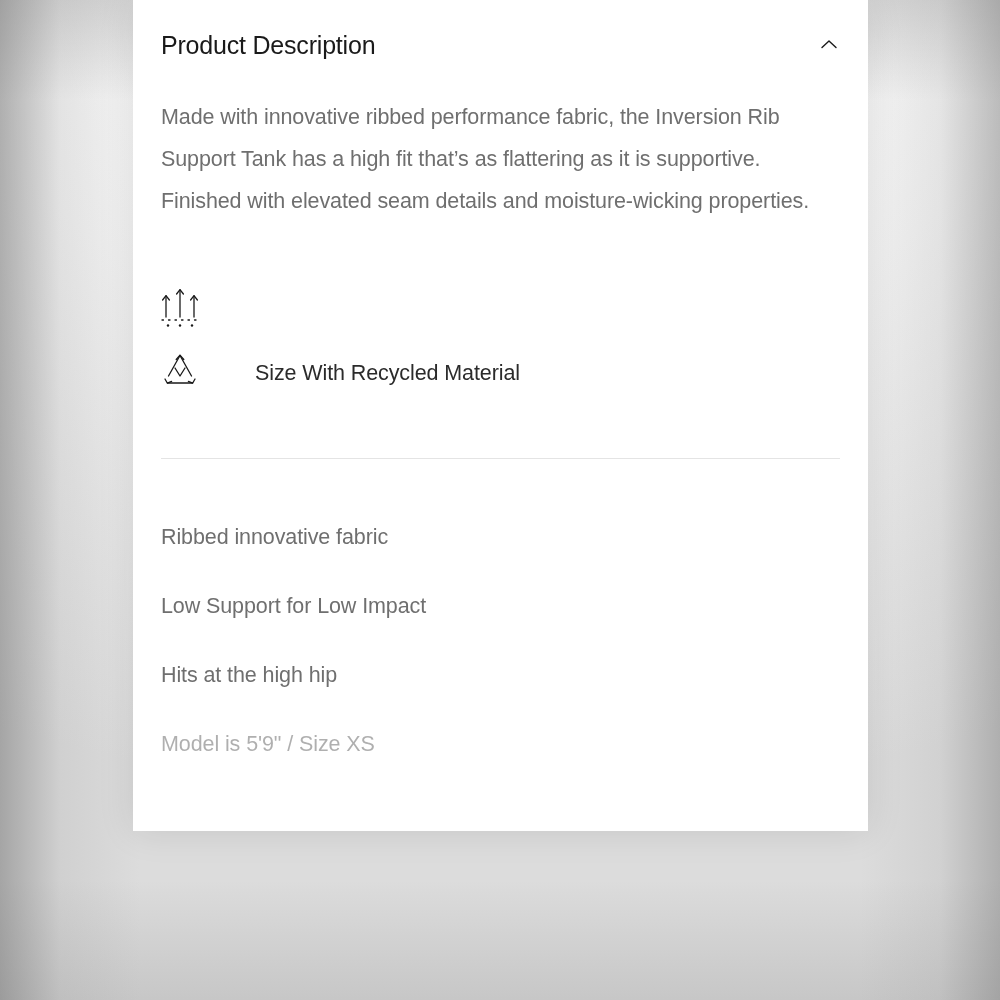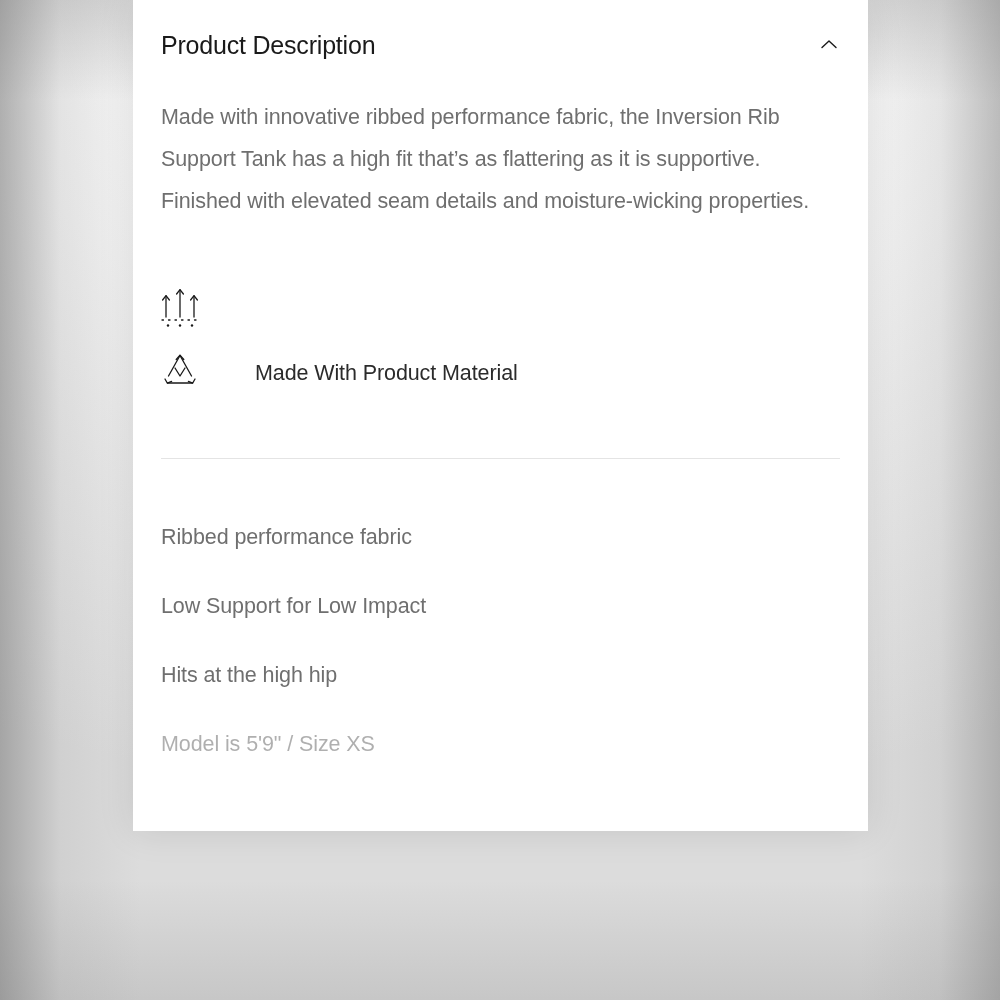--- a/index.html
+++ b/index.html
@@ -185,33 +185,33 @@
                   <path d="M19 3.5 L30.5 24" stroke="#1a1a1a" stroke-width="1.3" fill="none" stroke-linecap="round"></path>
                   <path d="M6.5 31 L31.5 31" stroke="#1a1a1a" stroke-width="1.3" fill="none" stroke-linecap="round"></path>
 
                   <path d="M14 16 L19 24 L24 16" stroke="#1a1a1a" stroke-width="1.3" fill="none" stroke-linecap="round" stroke-linejoin="round"></path>
 
                   <path d="M4 27 L6.4 31.2 L10.6 29.4" stroke="#1a1a1a" stroke-width="1.3" fill="none" stroke-linecap="round" stroke-linejoin="round"></path>
                   <path d="M34 27 L31.6 31.2 L27.4 29.4" stroke="#1a1a1a" stroke-width="1.3" fill="none" stroke-linecap="round" stroke-linejoin="round"></path>
                   <path d="M15.2 7.5 L19 3.2 L22.8 7.5" stroke="#1a1a1a" stroke-width="1.3" fill="none" stroke-linecap="round" stroke-linejoin="round"></path>
                 </svg>
               </div>
-              <div class="feature-label">Made With Product Material</div>
+              <div class="feature-label">Size With Recycled Material</div>
             </div>
 
           </div>
         </div>
       </div>
 
       <div class="divider"></div>
 
       <div class="section">
 
         <div class="fit-list">
-          <div class="fit-item">Ribbed performance fabric</div>
+          <div class="fit-item">Ribbed innovative fabric</div>
           <div class="fit-item">Low Support for Low Impact</div>
           <div class="fit-item">Hits at the high hip</div>
           <div class="fit-item clipped">Model is 5'9" / Size XS</div>
         </div>
       </div>
 
     </div>
   </div>
 </div>
 

